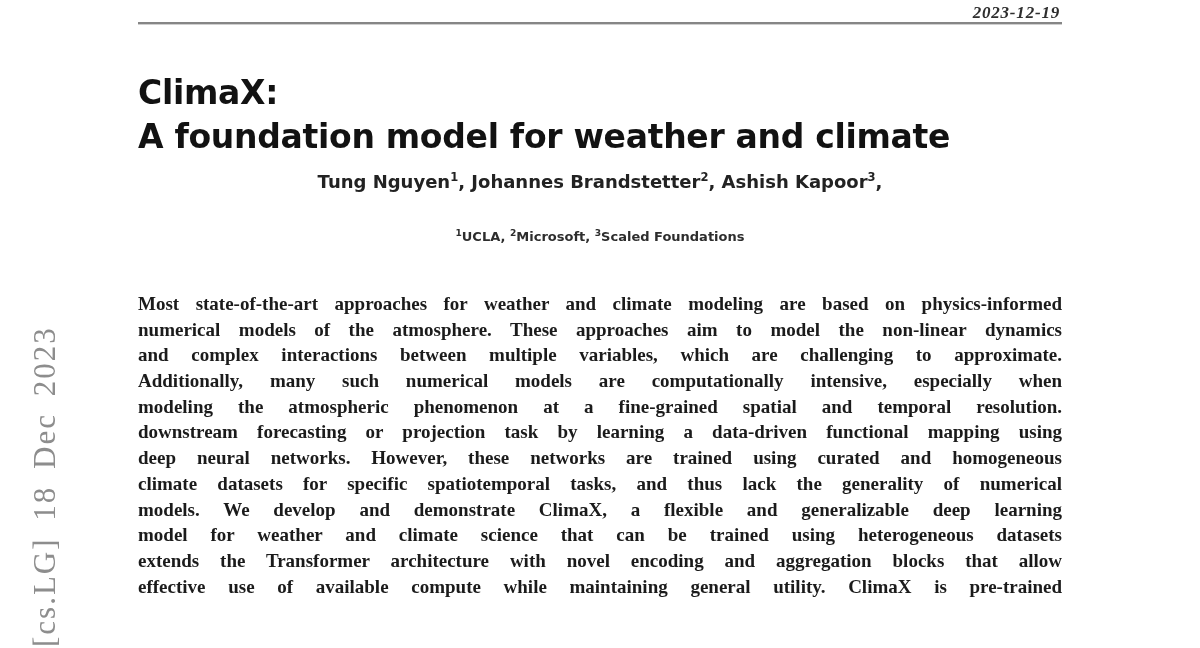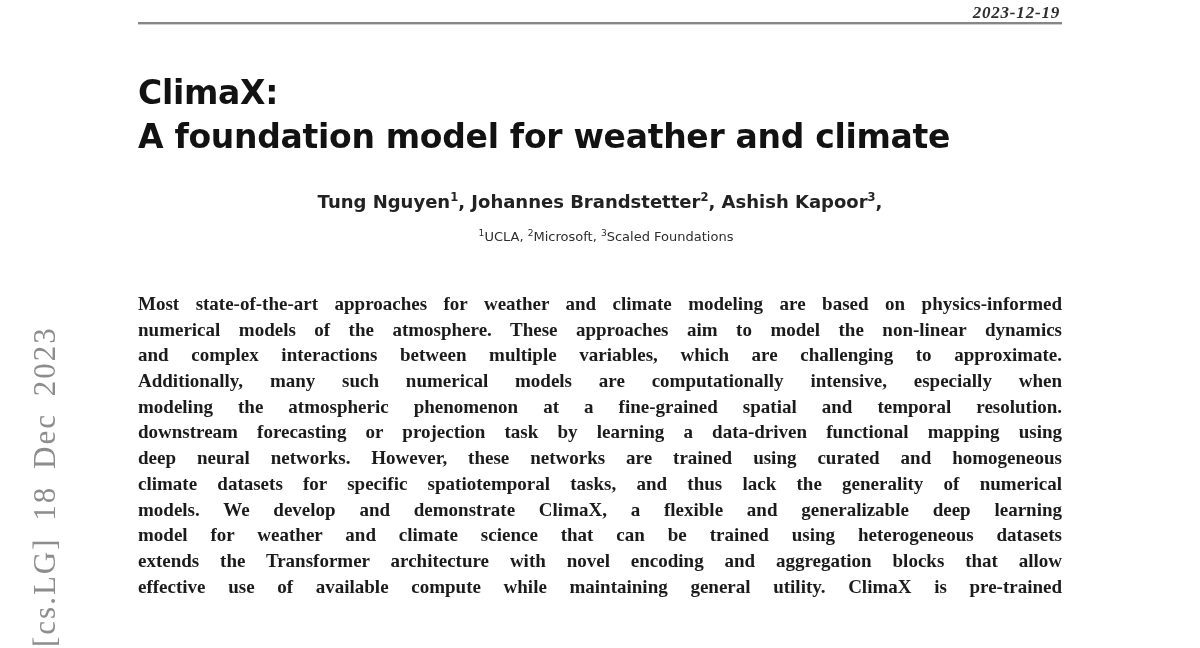--- a/index.html
+++ b/index.html
@@ -61,41 +61,40 @@
     position: absolute;
     top: 167px;
     left: 138px;
     width: 924px;
     text-align: center;
     font-family: "DejaVu Sans", sans-serif;
     font-weight: bold;
     font-size: 18px;
     line-height: 29px;
     color: #222222;
-    margin-top: 20px;
   }
   #authors sup {
     font-size: 64%;
     vertical-align: super;
     line-height: 0;
   }
   #authors sup.star-link {
     color: #3b9bd7;
     cursor: pointer;
   }
 
   
   #affiliations {
     position: absolute;
     top: 229px;
-    left: 144px;
+    left: 138px;
     width: 924px;
     text-align: center;
     font-family: "DejaVu Sans", sans-serif;
-    font-weight: normal;
+    font-weight: bold;
     font-size: 13px;
     color: #2d2d2d;
   }
   #affiliations sup {
     font-size: 70%;
     vertical-align: super;
     line-height: 0;
   }
 
   

